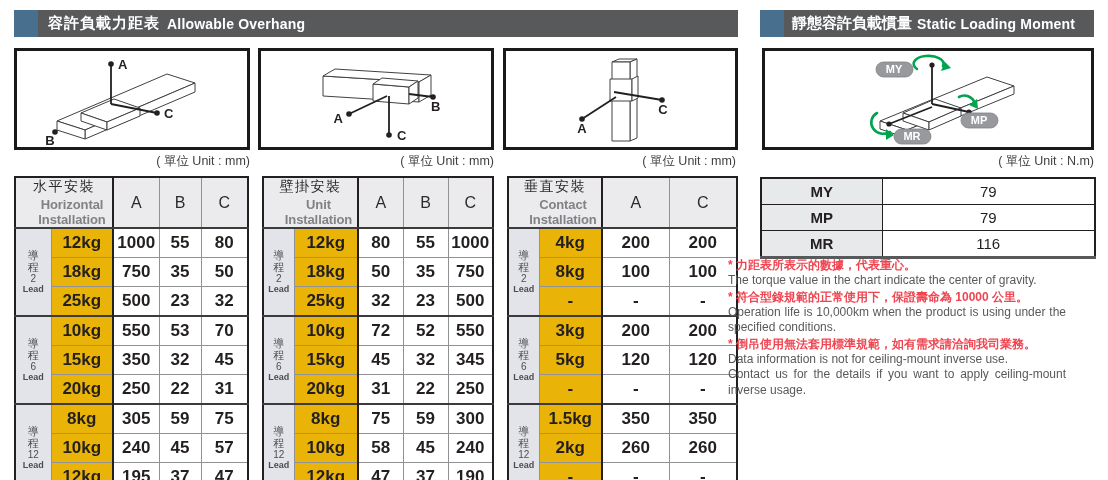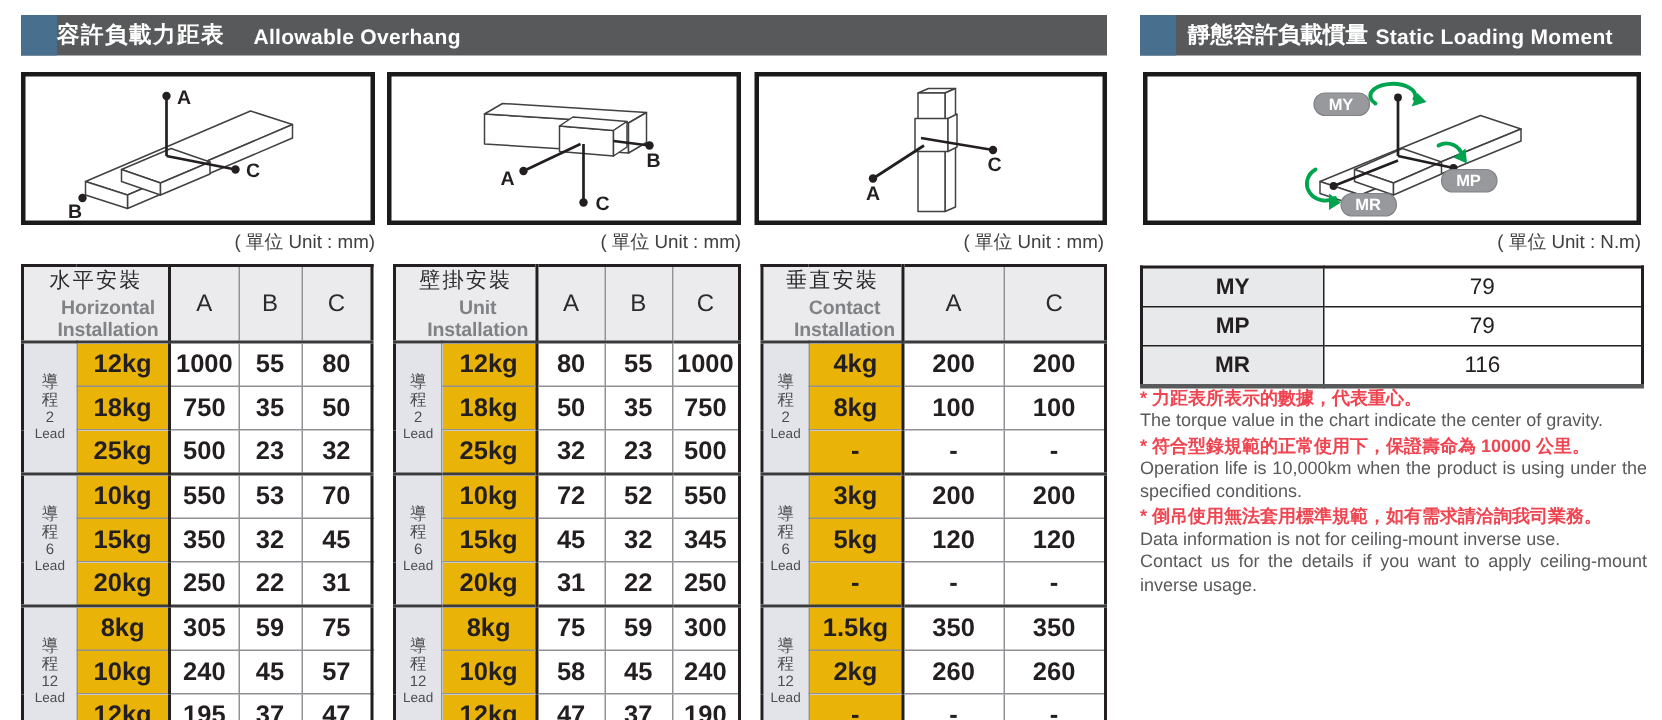--- a/index.html
+++ b/index.html
@@ -3,21 +3,21 @@
 <meta charset="utf-8">
 <style>
   html,body{margin:0;padding:0;background:#fff;}
   .page{position:relative;width:1108px;height:480px;background:#fff;overflow:hidden;
         font-family:"Liberation Sans","DejaVu Sans",sans-serif;color:#231F20;}
   .abs{position:absolute;}
 
   
   .section-bar{position:absolute;height:27px;background:#58595B;display:flex;align-items:stretch;}
   .bar-accent{width:24px;background:#48708E;flex:none;}
-  .bar-text{color:#fff;display:flex;align-items:center;gap:19px;white-space:nowrap;}
+  .bar-text{color:#fff;display:flex;align-items:center;gap:7px;padding-left:10px;white-space:nowrap;}
   .bar-zh{font-size:15px;font-weight:700;letter-spacing:1px;}
   .bar-en{font-size:14px;font-weight:700;letter-spacing:.2px;}
 
   
   .diagram-box{position:absolute;height:96px;border:3px solid #1a1a1a;background:#fff;}
   .diagram-box svg{display:block;width:100%;height:100%;}
   .dline{stroke:#231F20;stroke-width:1.8;}
   .dthin{stroke:#414042;stroke-width:1;fill:#fff;stroke-linejoin:round;}
   .ddot{fill:#231F20;}
   .dlabel{font-family:"Liberation Sans",sans-serif;font-size:13px;font-weight:700;fill:#231F20;}
@@ -36,21 +36,21 @@
   .title-zh{font-size:14px;font-weight:400;letter-spacing:1.5px;color:#2b2b2d;}
   .title-en{font-size:13px;color:#808285;letter-spacing:-.1px;margin-top:1px;margin-left:16px;}
   .col-head{font-size:16px;font-weight:500;color:#2b2b2d;}
   .otable tbody td{height:28px;}
   .lead-cell{background:#E3E4EA;}
   .load-cell{background:#eab308;font-size:17px;font-weight:700;border-right:2px solid #231F20 !important;}
   .val-cell{font-size:17px;font-weight:700;background:#fff;}
   tr.group-start td{border-top:2px solid #3b3b3d;}
   .lead-zh{font-size:11px;line-height:11.5px;color:#4D4D4F;}
   .lead-num{font-size:10px;line-height:11px;color:#4D4D4F;}
-  .lead-en{font-size:9px;line-height:10px;color:#4D4D4F;}
+  .lead-en{font-size:9px;line-height:10px;color:#4D4D4F;font-weight:bold;}
 
   
   .mtable{border-collapse:collapse;table-layout:fixed;width:334px;border:2px solid #231F20;border-bottom:3px solid #58595B;}
   .mtable td{border:1px solid #231F20;height:23px;text-align:center;}
   .mlabel{background:#E8E9EB;font-weight:700;font-size:15px;}
   .mval{font-size:15px;font-weight:400;background:#fff;}
 
   
   .notes{position:absolute;}
   .note-zh{color:#EF4551;font-weight:700;font-size:12px;line-height:16px;}
@@ -474,21 +474,21 @@
             <td class="mval">79</td>
           </tr>
           <tr>
             <td class="mlabel">MR</td>
             <td class="mval">116</td>
           </tr>
         </tbody>
       </table>
     </div>
 
-  <div class="notes" style="left:760px;top:257px;width:338px;">
+  <div class="notes" style="left:728px;top:257px;width:338px;">
       <div class="note">
         <div class="note-zh">* 力距表所表示的數據，代表重心。</div>
         <div class="note-en">The torque value in the chart indicate the center of gravity.</div>
       </div>
       <div class="note">
         <div class="note-zh">* 符合型錄規範的正常使用下，保證壽命為 10000 公里。</div>
         <div class="note-en">Operation life is 10,000km when the product is using under the specified conditions.</div>
       </div>
       <div class="note">
         <div class="note-zh">* 倒吊使用無法套用標準規範，如有需求請洽詢我司業務。</div>

